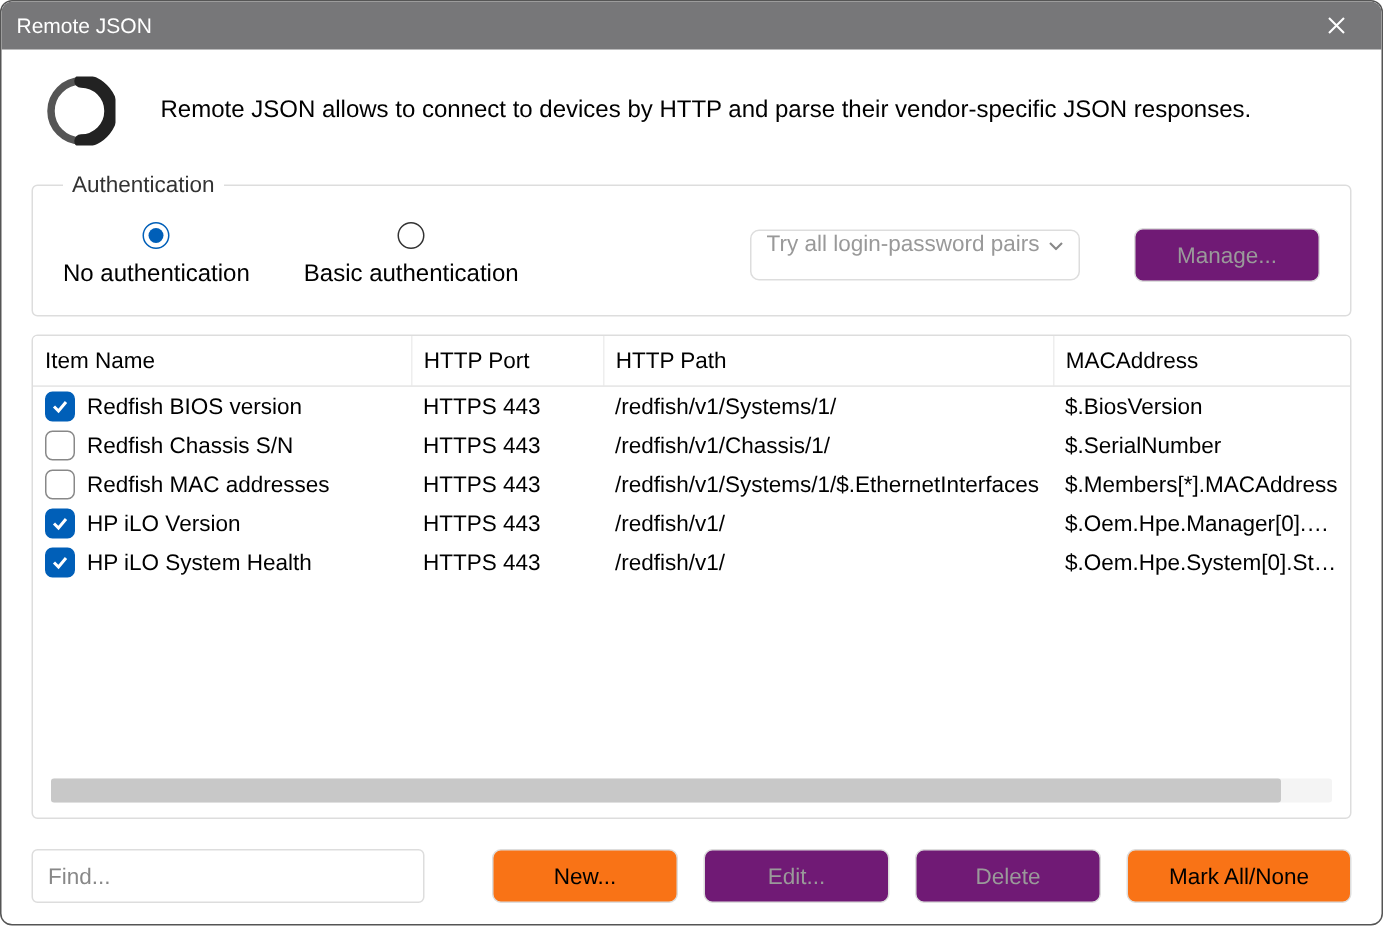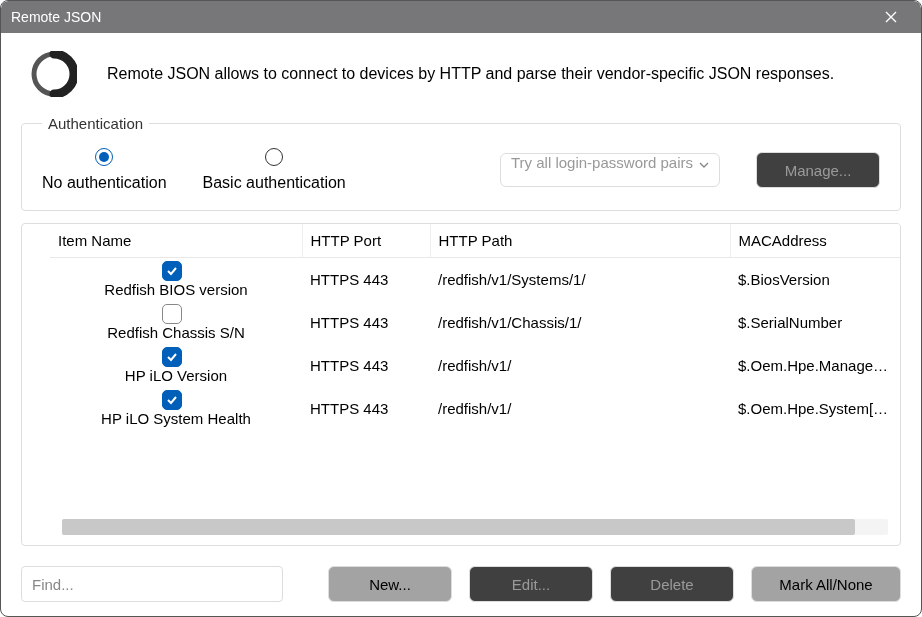--- a/index.html
+++ b/index.html
@@ -100,39 +100,38 @@
     padding: 0 10px;
     color: #999;
     font-size: 15px;
     gap: 6px;
   }
   .combo .txt { flex: 1; white-space: nowrap; overflow: hidden; text-overflow: clip; }
   .combo .chev { color: #888; }
   .btn {
     height: 36px;
     min-width: 124px;
-    background: #a3a3a3;
+    background: #f97316;
     border: 1px solid #ddd;
     border-radius: 6px;
     display: inline-flex;
     align-items: center; justify-content: center;
     font-size: 15px;
     cursor: pointer;
     padding: 0 20px;
   }
-  .btn.disabled { color: #9a9a9a; cursor: default; background:#404040 }
+  .btn.disabled { color: #9a9a9a; cursor: default; background:#701a75 }
   .table-wrap {
     border: 1px solid #ddd;
     border-radius: 4px;
     flex: 1;
     display: flex;
     flex-direction: column;
     overflow: hidden;
     margin-bottom: 20px;
-    padding-left: 28px;
   }
   .table-scroll {
     flex:1;
     overflow-x: hidden;
     overflow-y: hidden;
     position: relative;
   }
   table.items {
     width: 100%;
     border-collapse: collapse;
@@ -165,21 +164,21 @@
     margin-right: 8px;
     flex-shrink:0;
   }
   .chk.checked {
     background: #005fb8;
     border-color: #005fb8;
   }
   .chk.checked svg { width: 12px; height: 12px; }
   .chk svg { display:none; }
   .chk.checked svg { display:block; }
-  td.namecell { display:flex; align-items:center;flex-direction:column; }
+  td.namecell { display:flex; align-items:center; }
   .hscroll {
     height: 16px;
     background: #f4f4f4;
     display:flex;
     margin: 8px 12px 10px 12px;
     border-radius: 2px;
   }
   .hscroll .thumb {
     background: #c8c8c8;
     width: 96%;
@@ -292,20 +291,29 @@
               <td class="namecell">
                 <span class="chk"></span>
                 <span>Redfish Chassis S/N</span>
               </td>
               <td>HTTPS 443</td>
               <td>/redfish/v1/Chassis/1/</td>
               <td>$.SerialNumber</td>
             </tr>
             <tr>
               <td class="namecell">
+                <span class="chk"></span>
+                <span>Redfish MAC addresses</span>
+              </td>
+              <td>HTTPS 443</td>
+              <td>/redfish/v1/Systems/1/$.EthernetInterfaces</td>
+              <td>$.Members[*].MACAddress</td>
+            </tr>
+            <tr>
+              <td class="namecell">
                 <span class="chk checked">
                   <svg viewBox="0 0 12 12">
                     <path d="M2 6 L5 9 L10 3" stroke="#fff" stroke-width="2" fill="none"></path>
                   </svg>
                 </span>
                 <span>HP iLO Version</span>
               </td>
               <td>HTTPS 443</td>
               <td>/redfish/v1/</td>
               <td>$.Oem.Hpe.Manager[0].ManagerFirmwareVersion</td>

